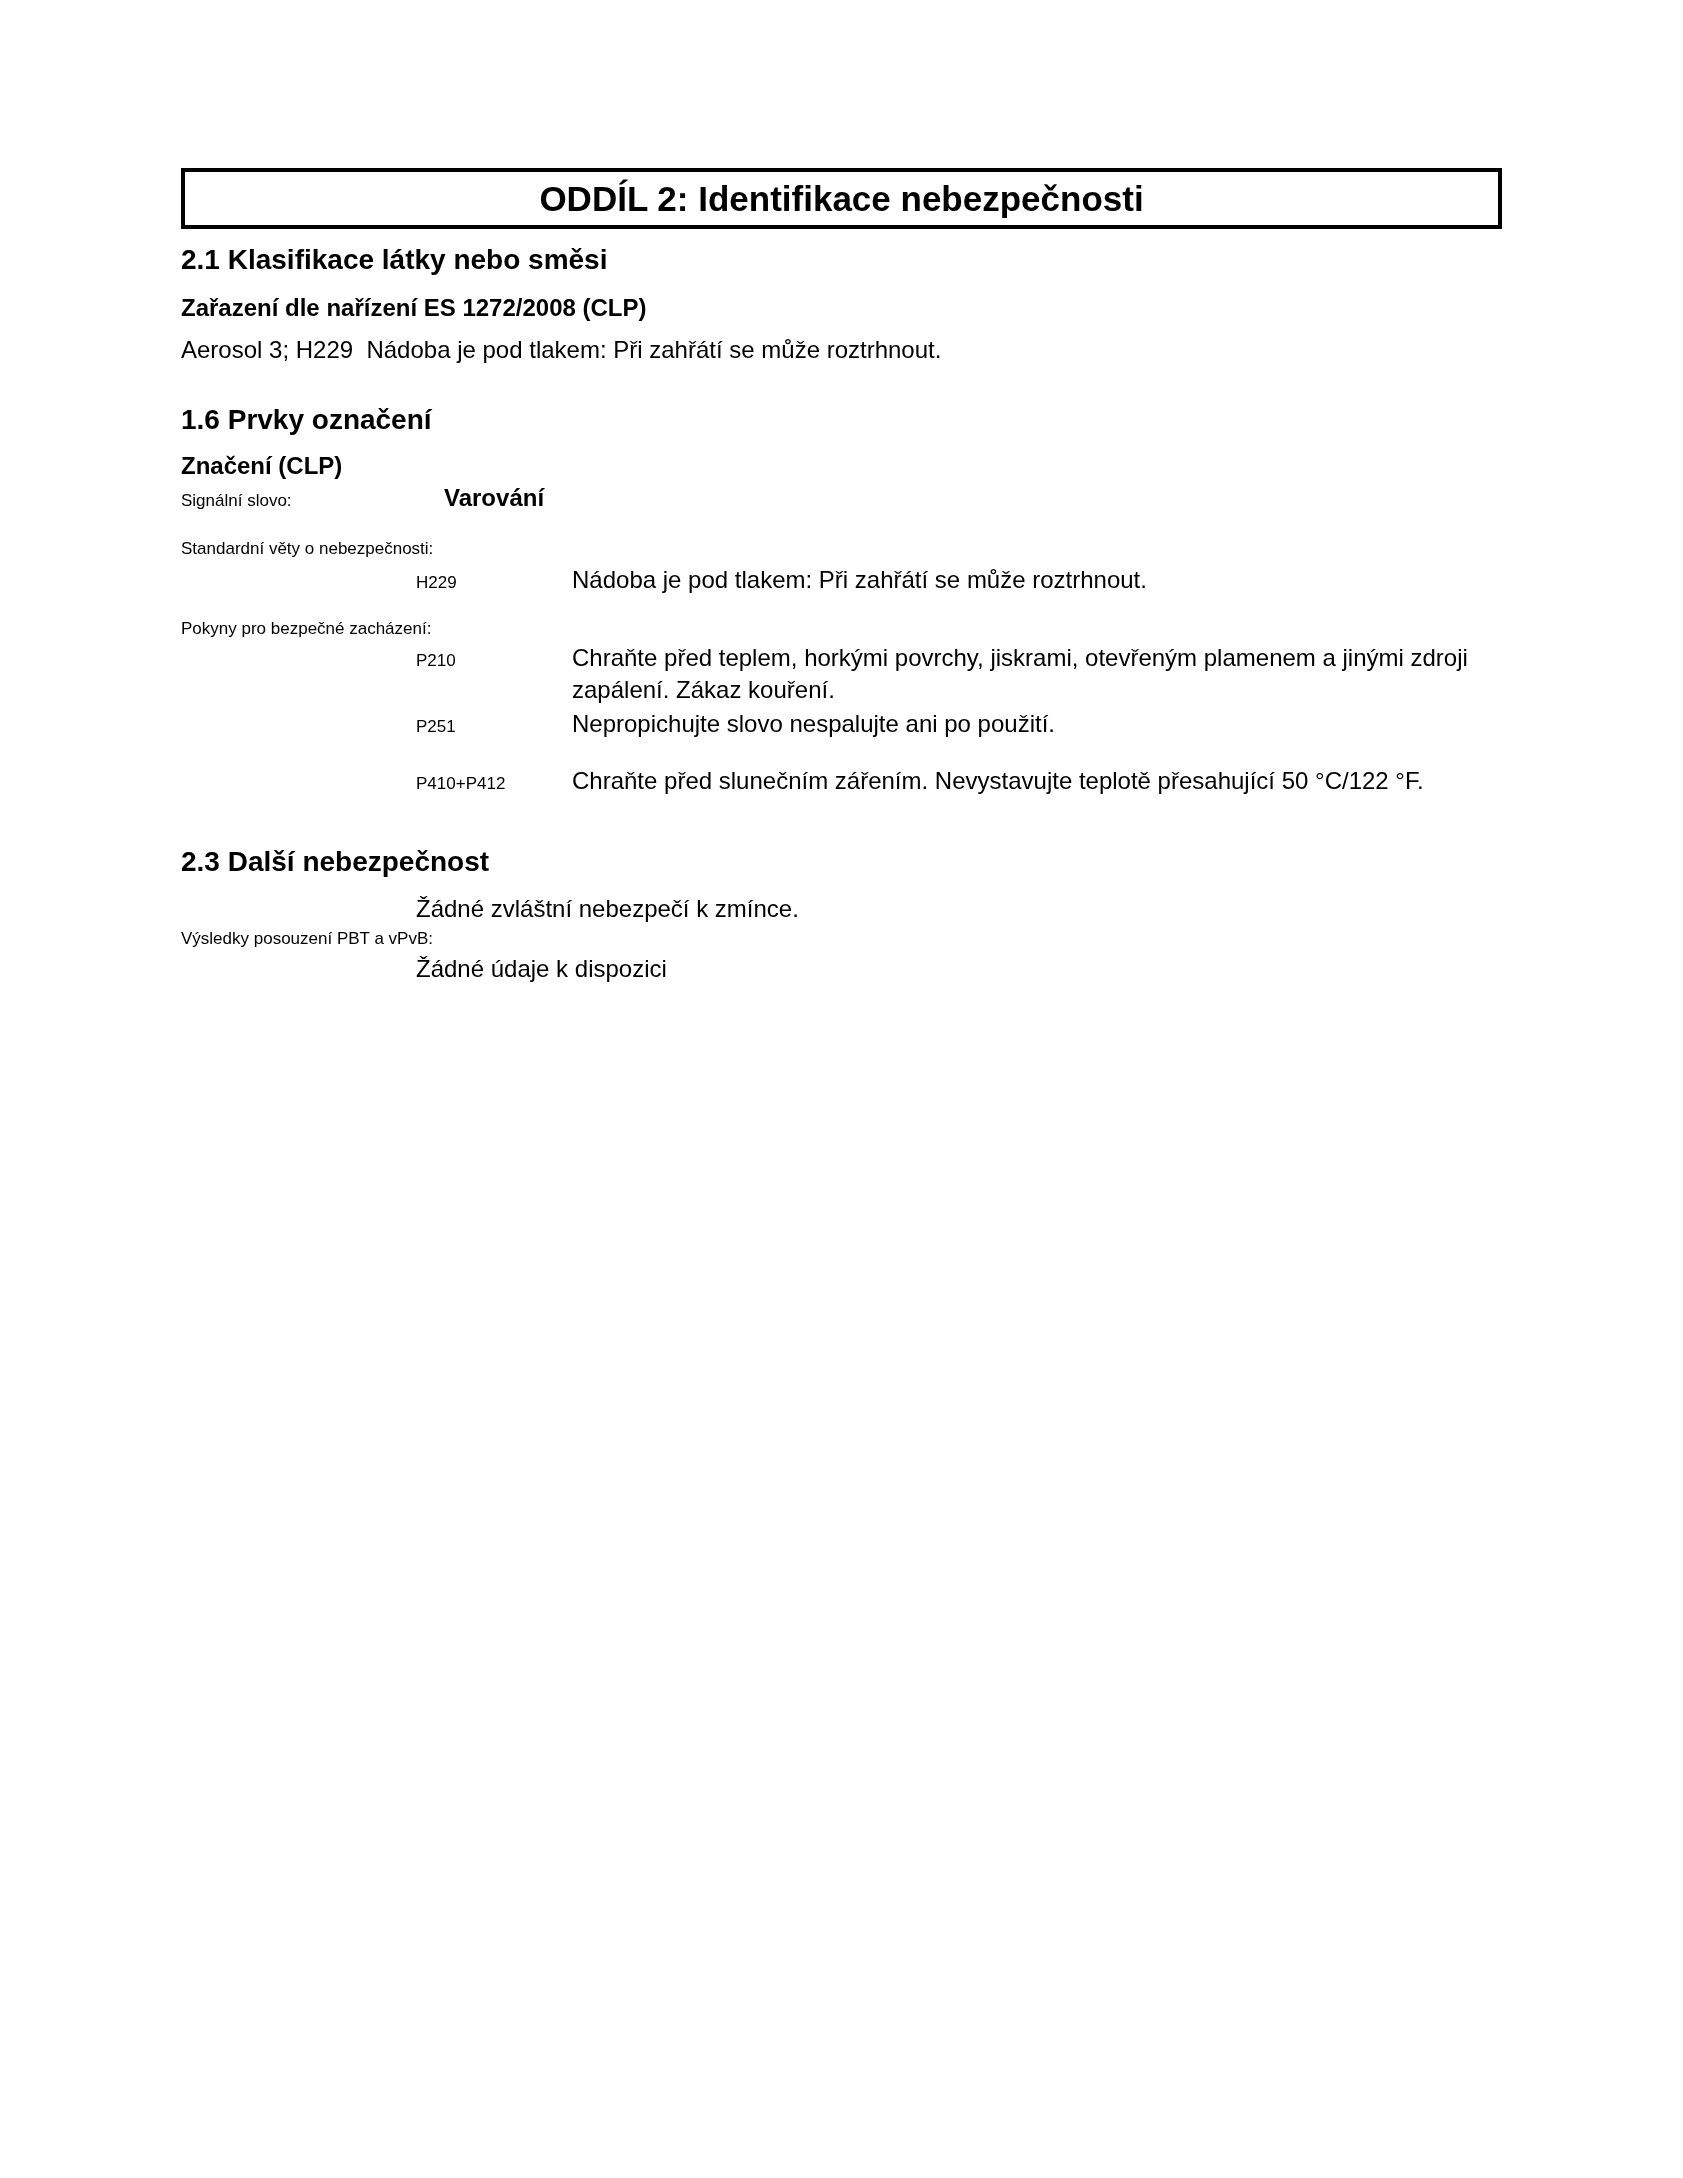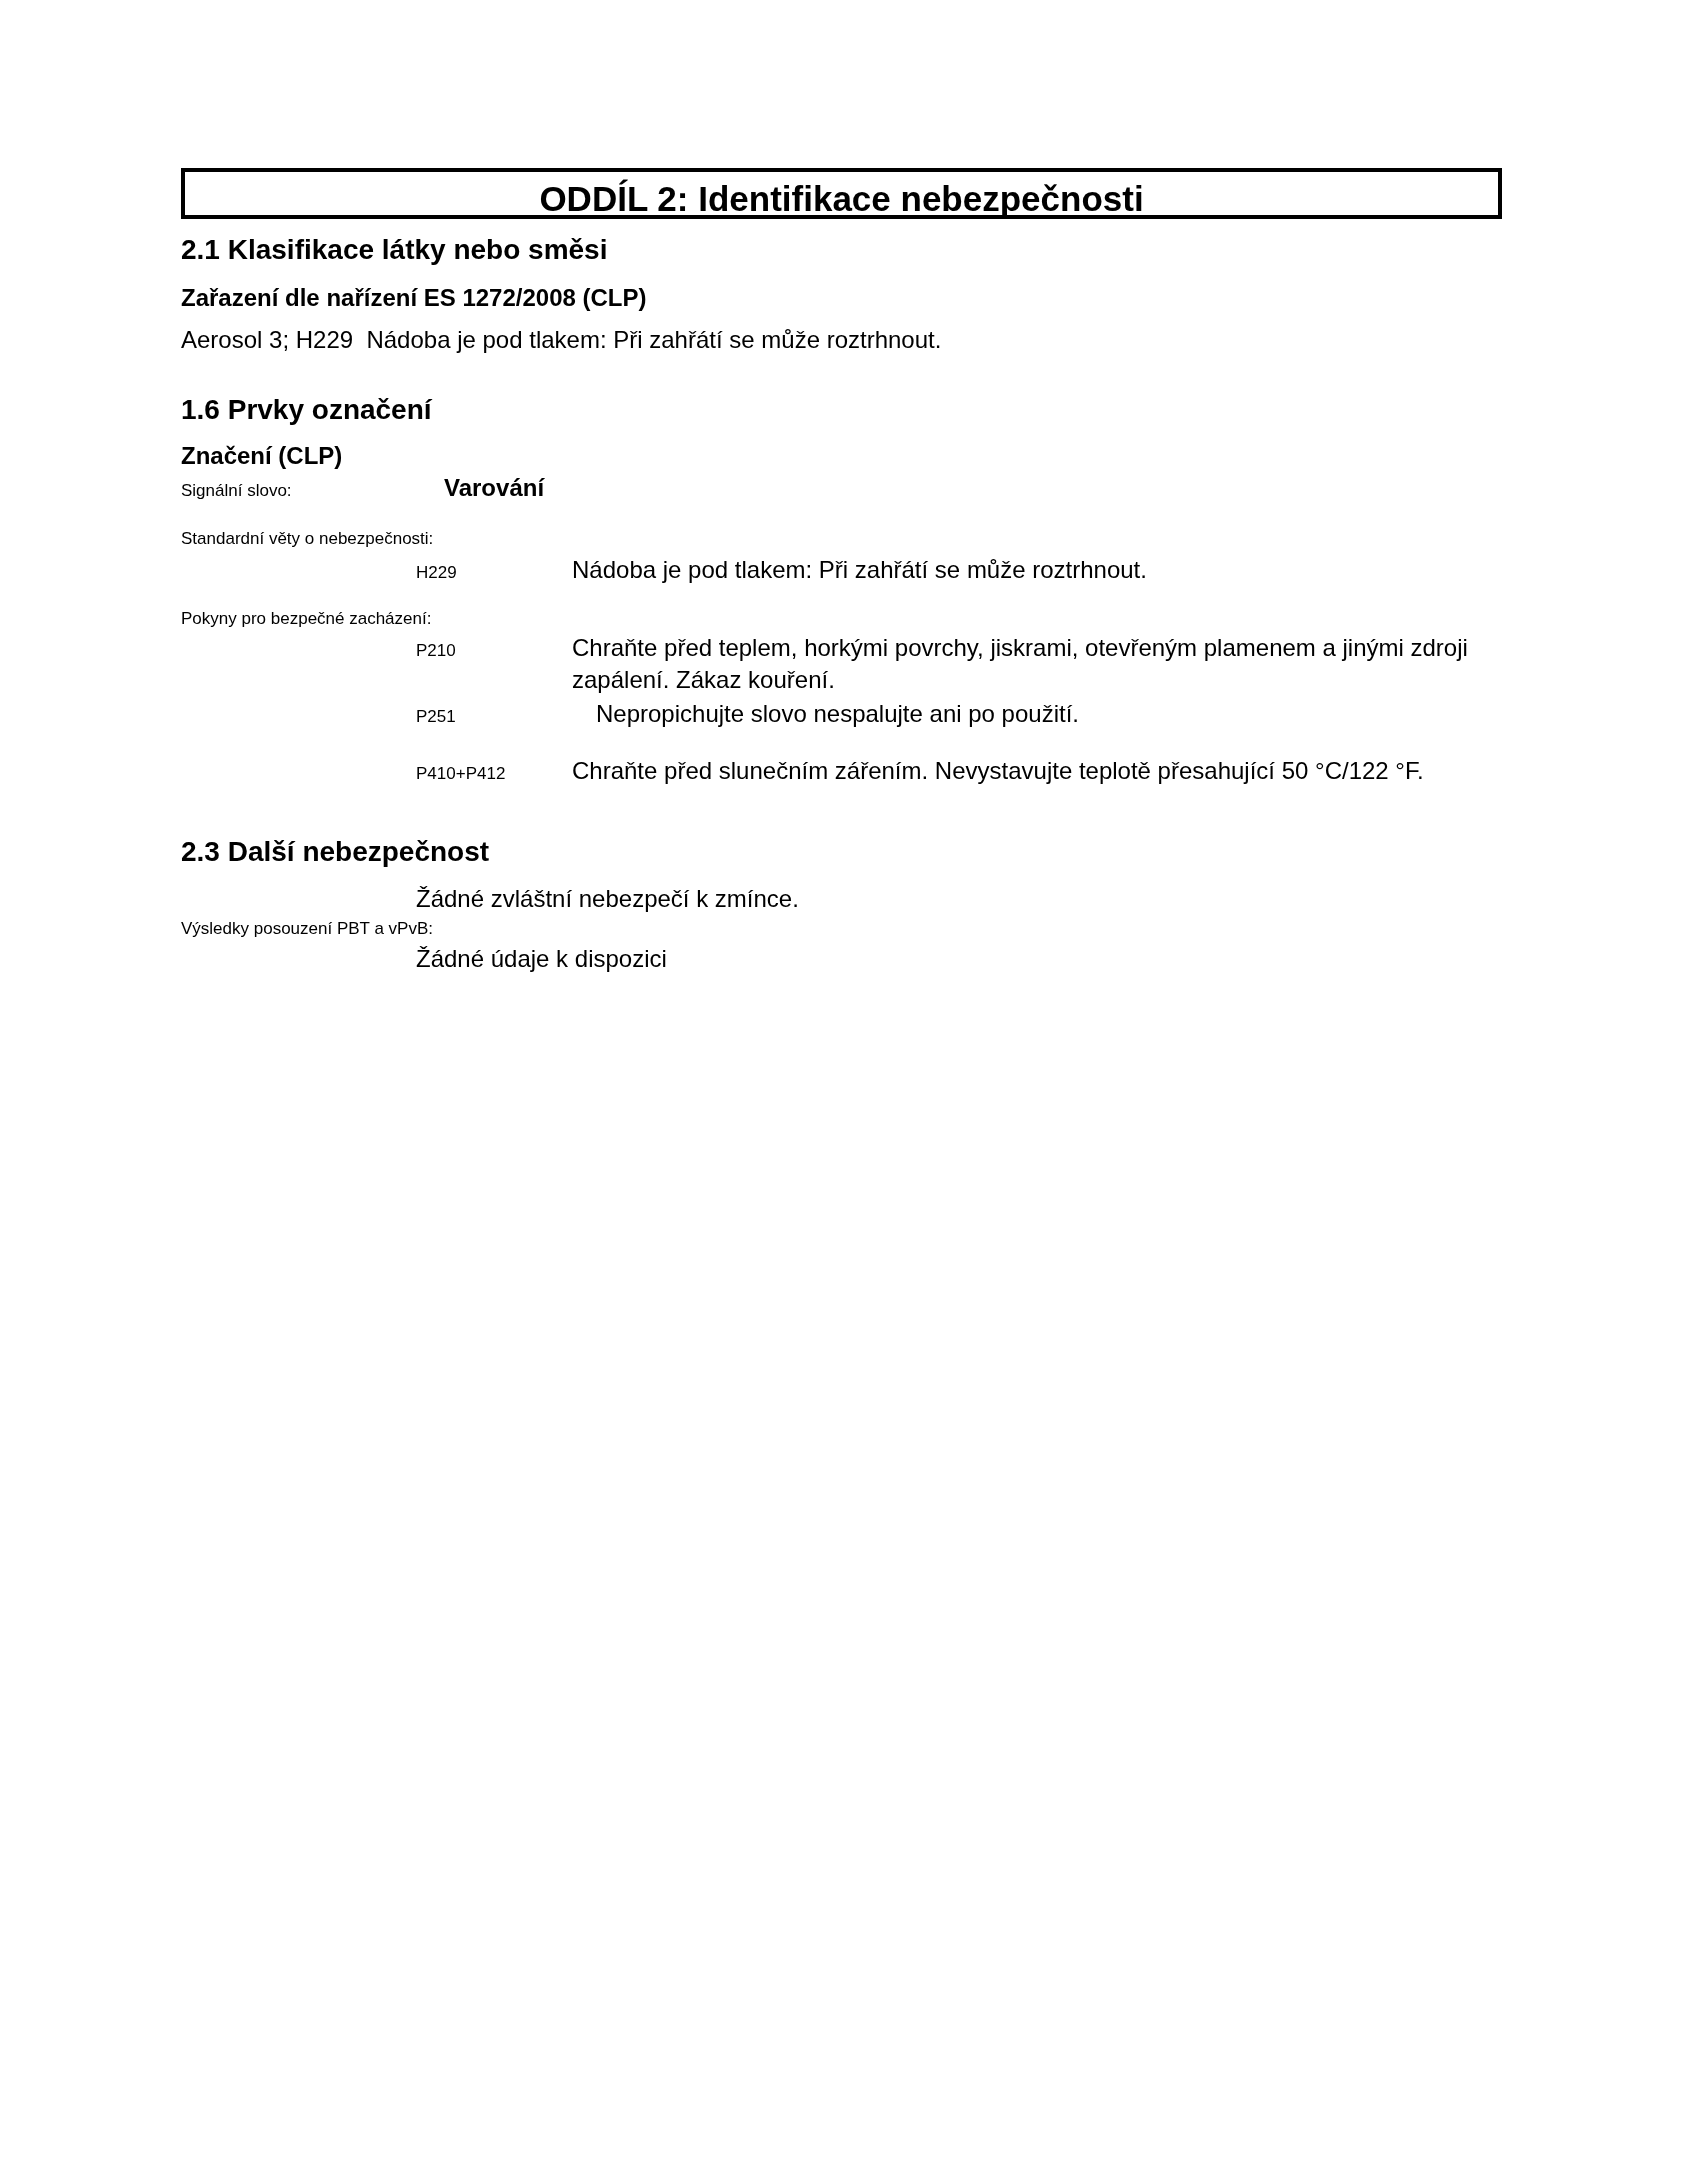--- a/index.html
+++ b/index.html
@@ -12,21 +12,21 @@
     color: #000000;
     font-family: "Liberation Sans", "DejaVu Sans", sans-serif;
     overflow: hidden;
   }
   .content {
     padding: 0 181px;
   }
   .title-box {
     margin-top: 168px;
     border: 4px solid #000000;
-    height: 51px;
+    height: 61px;
     line-height: 53px;
     text-align: center;
     font-size: 35px;
     font-weight: bold;
     letter-spacing: 0;
   }
   h2.sec-heading {
     font-size: 28px;
     line-height: 34px;
     font-weight: bold;
@@ -82,21 +82,21 @@
     font-size: 17px;
     line-height: 32px;
   }
   .stmt-row .desc {
     width: 921px;
     font-size: 24px;
     line-height: 32px;
   }
   .row-h229 { margin-top: 4px; }
   .row-p210 { margin-top: 2px; }
-  .row-p251 { margin-top: 2px; gap: 24px; }
+  .row-p251 { margin-top: 2px; }
   .row-p410 { margin-top: 22px; }
   .indent-text {
     margin-left: 235px;
     font-size: 24px;
     line-height: 30px;
   }
   .other-hazard { margin-top: 15px; }
   .pbt-result   { margin-top: 4px; }
 </style>
 </head>

